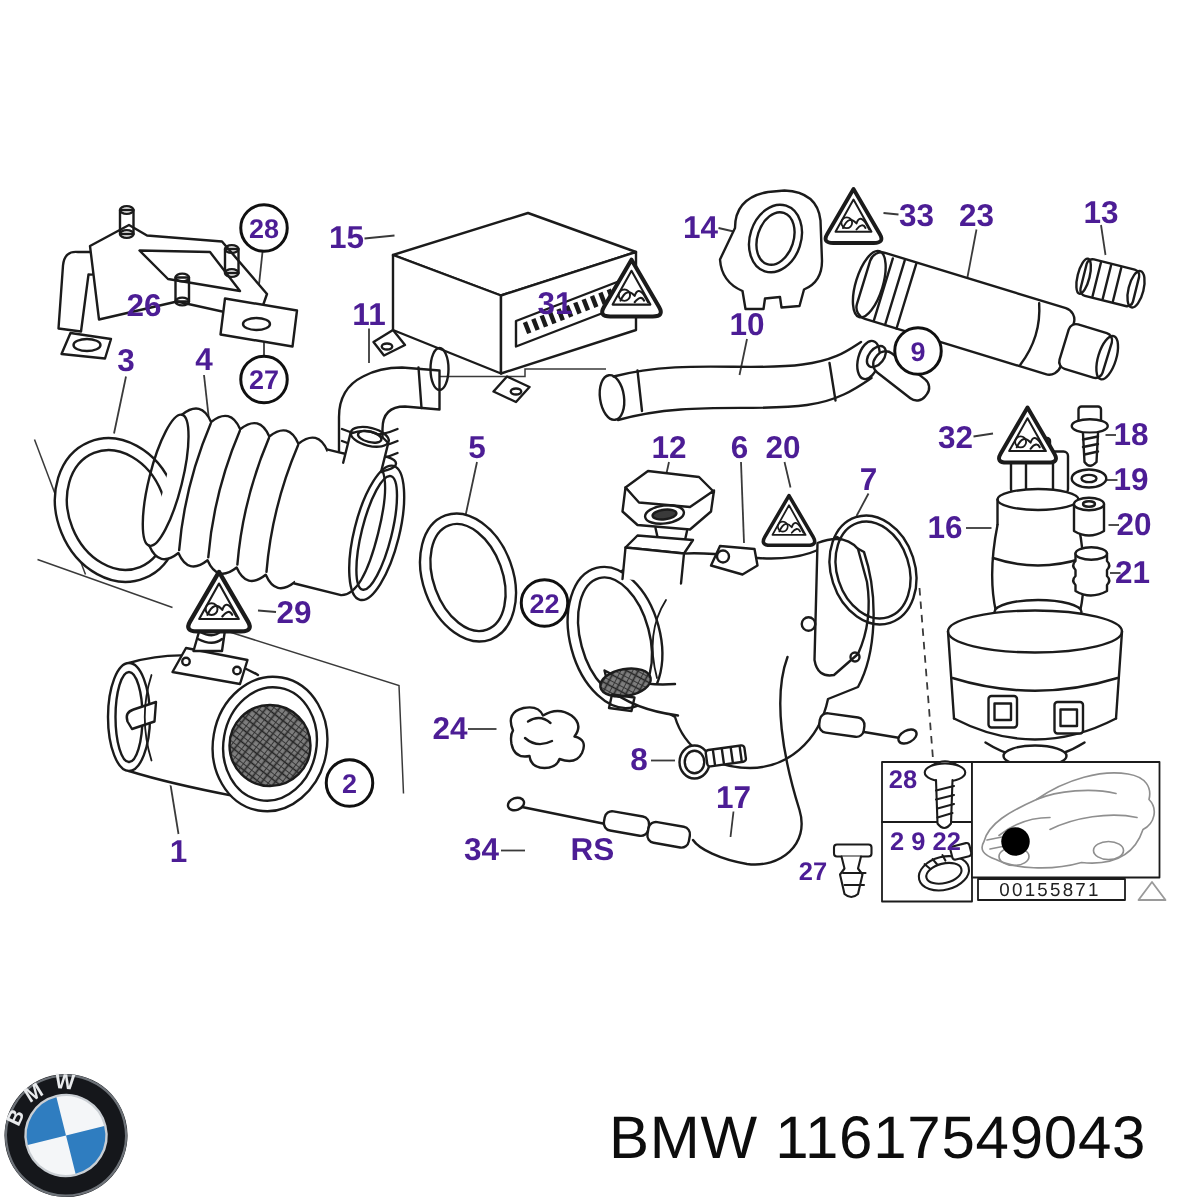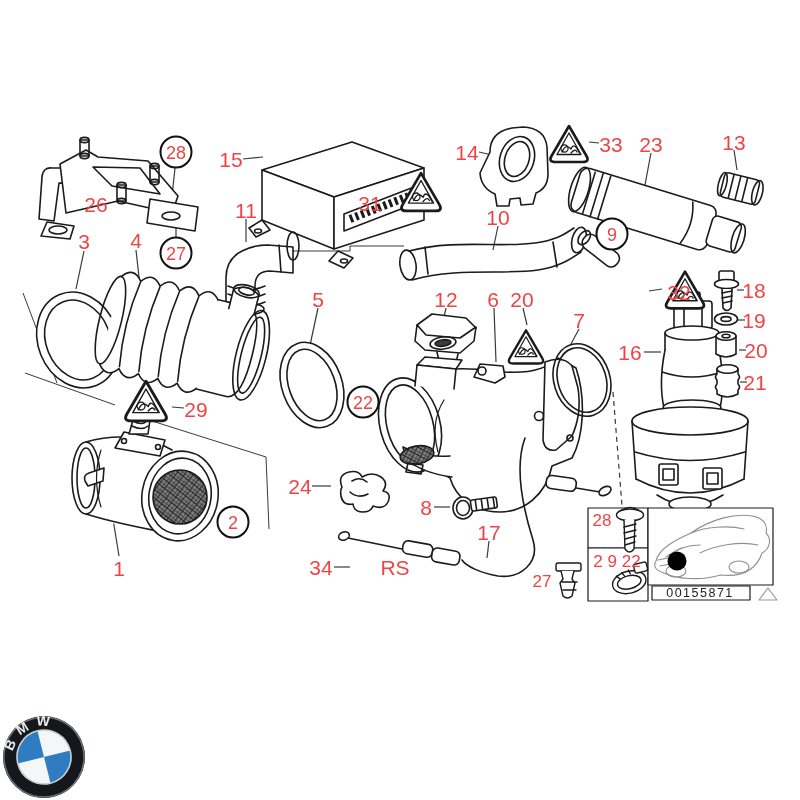--- a/index.html
+++ b/index.html
@@ -1,21 +1,21 @@
 <!DOCTYPE html>
 <html><head>
 <meta charset="utf-8">
 <style>
   html,body{margin:0;padding:0;background:#fff;}
   #stage{position:relative;width:800px;height:800px;background:#fff;overflow:hidden;
          font-family:"Liberation Sans",sans-serif;}
   #art{position:absolute;left:0;top:0;}
   #label-layer{position:absolute;left:0;top:0;width:800px;height:800px;pointer-events:none;}
-  .lbl{position:absolute;transform:translate(-50%,-50%);font-weight:normal;font-size:21px;
-       color:#ef4444;white-space:nowrap;line-height:1;}
+  .lbl{position:absolute;transform:translate(-50%,-50%);font-weight:bold;font-size:21px;
+       color:#4c1d95;white-space:nowrap;line-height:1;}
   .lbl.circled{width:29px;height:29px;border:2.3px solid #101010;border-radius:50%;
        font-size:18px;display:flex;align-items:center;justify-content:center;
        background:#ffffff;}
   .lbl.inset{font-size:17px;}
   .code-bar{position:absolute;transform:translate(-50%,-50%);font-size:12.5px;color:#222;
        letter-spacing:1.5px;font-weight:normal;}
   .footer-text{position:absolute;left:406px;top:737px;font-size:40px;color:#0d0d0d;
        letter-spacing:0.5px;white-space:nowrap;}
 </style>
 </head>
@@ -365,35 +365,39 @@
       <div class="lbl plain" style="left: 498px; top: 217px;">10</div>
       <div class="lbl circled" style="left: 612px; top: 234px;">9</div>
       <div class="lbl plain" style="left: 84px; top: 241px;">3</div>
       <div class="lbl plain" style="left: 136px; top: 240px;">4</div>
       <div class="lbl plain" style="left: 318px; top: 299px;">5</div>
       <div class="lbl circled" style="left: 363px; top: 402px;">22</div>
       <div class="lbl plain" style="left: 446px; top: 299px;">12</div>
       <div class="lbl plain" style="left: 493px; top: 299px;">6</div>
       <div class="lbl plain" style="left: 522px; top: 299px;">20</div>
       <div class="lbl plain" style="left: 579px; top: 320px;">7</div>
-      <div class="lbl plain" style="left: 637px; top: 292px; margin-left: 42px;">32</div>
+      <div class="lbl plain" style="left: 637px; top: 292px;">32</div>
       <div class="lbl plain" style="left: 630px; top: 352px;">16</div>
       <div class="lbl plain" style="left: 754px; top: 290px;">18</div>
       <div class="lbl plain" style="left: 754px; top: 320px;">19</div>
       <div class="lbl plain" style="left: 756px; top: 350px;">20</div>
       <div class="lbl plain" style="left: 755px; top: 382px;">21</div>
       <div class="lbl plain" style="left: 196px; top: 409px;">29</div>
       <div class="lbl plain" style="left: 119px; top: 568px;">1</div>
       <div class="lbl circled" style="left: 233px; top: 522px;">2</div>
       <div class="lbl plain" style="left: 300px; top: 486px;">24</div>
       <div class="lbl plain" style="left: 426px; top: 507px;">8</div>
       <div class="lbl plain" style="left: 489px; top: 532px;">17</div>
       <div class="lbl plain" style="left: 321px; top: 567px;">34</div>
       <div class="lbl plain" style="left: 361px; top: 567px; margin-left: 34px;">RS</div>
       <div class="lbl inset" style="left: 602px; top: 520px;">28</div>
       <div class="lbl inset" style="left: 617px; top: 561px;">2 9 22</div>
       <div class="lbl inset" style="left: 542px; top: 581px;">27</div>
     </div>
 
 <div class="code-bar" style="left:700px;top:593px;text-align:right;">00155871</div>
 
-
+<div class="footer-text">
+  <span>BMW</span>
+  <span>11617549043</span>
 </div>
 
+</div>
+
 </body></html>

